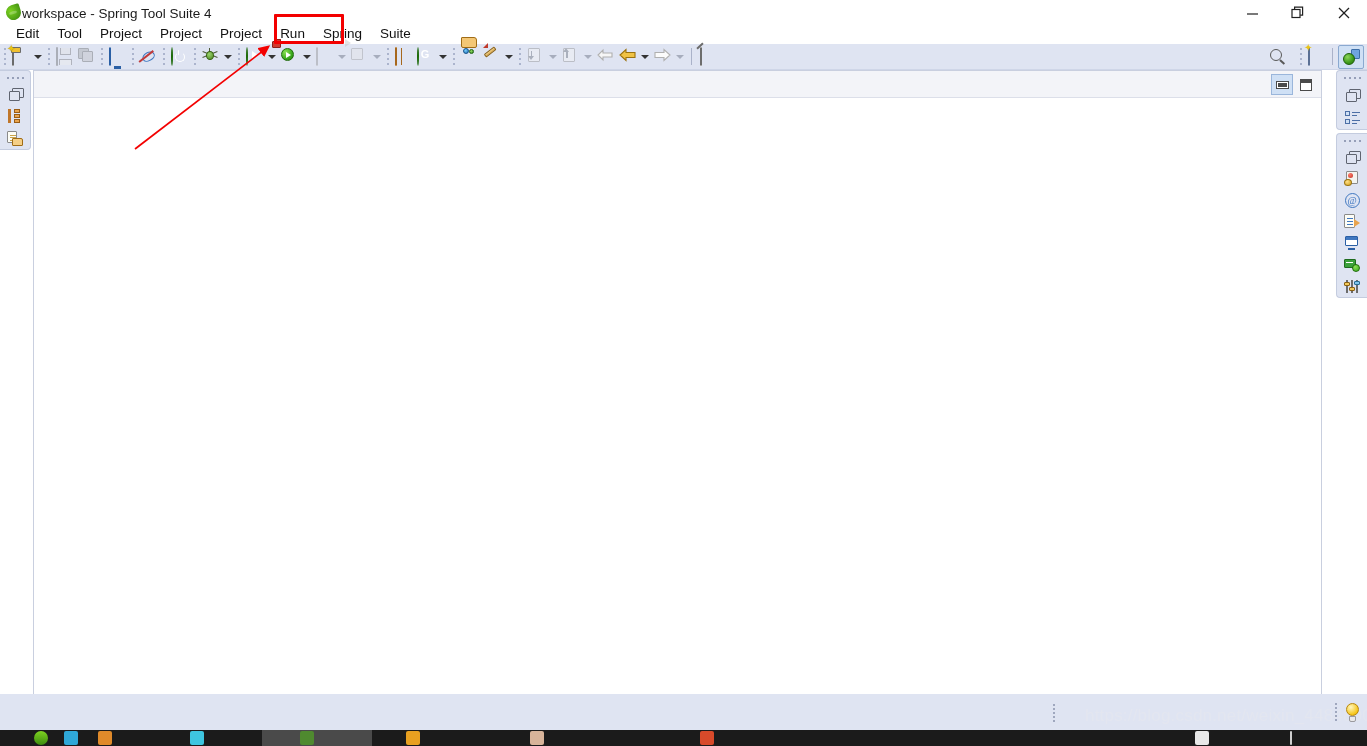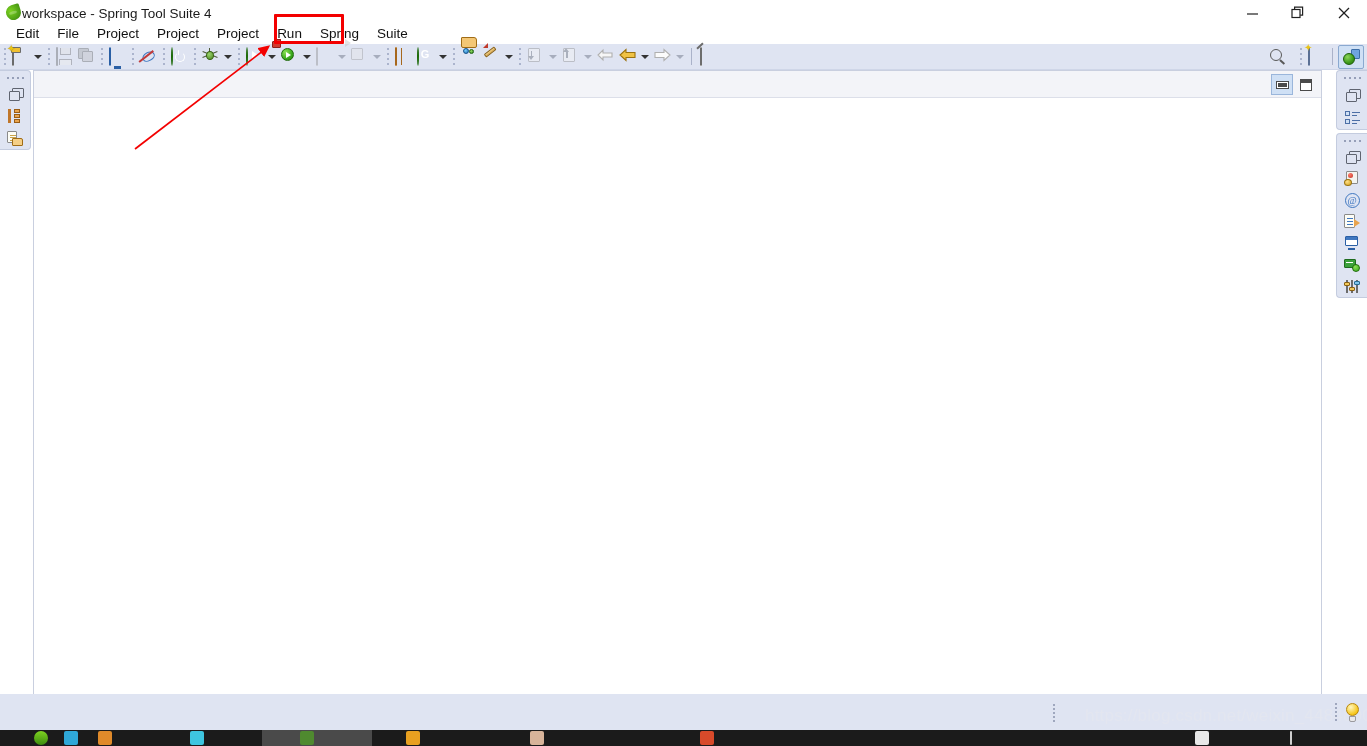--- a/index.html
+++ b/index.html
@@ -523,21 +523,21 @@
         <svg width="14" height="14" viewBox="0 0 14 14">
           <line x1="2" y1="2" x2="12" y2="12" stroke="#202020" stroke-width="1.2"></line>
           <line x1="12" y1="2" x2="2" y2="12" stroke="#202020" stroke-width="1.2"></line>
         </svg>
       </div>
     </div>
   </div>
 
   <div class="menubar">
     <div class="menu-item">Edit</div>
-    <div class="menu-item">File</div>
+    <div class="menu-item">Tool</div>
     <div class="menu-item">Project</div>
     <div class="menu-item">Project</div>
     <div class="menu-item">Project</div>
     <div class="menu-item">Run</div>
     <div class="menu-item highlight">Spring</div>
     <div class="menu-item">Suite</div>
   </div>
 
   <div class="toolbar">
     <div class="tb-sep">

